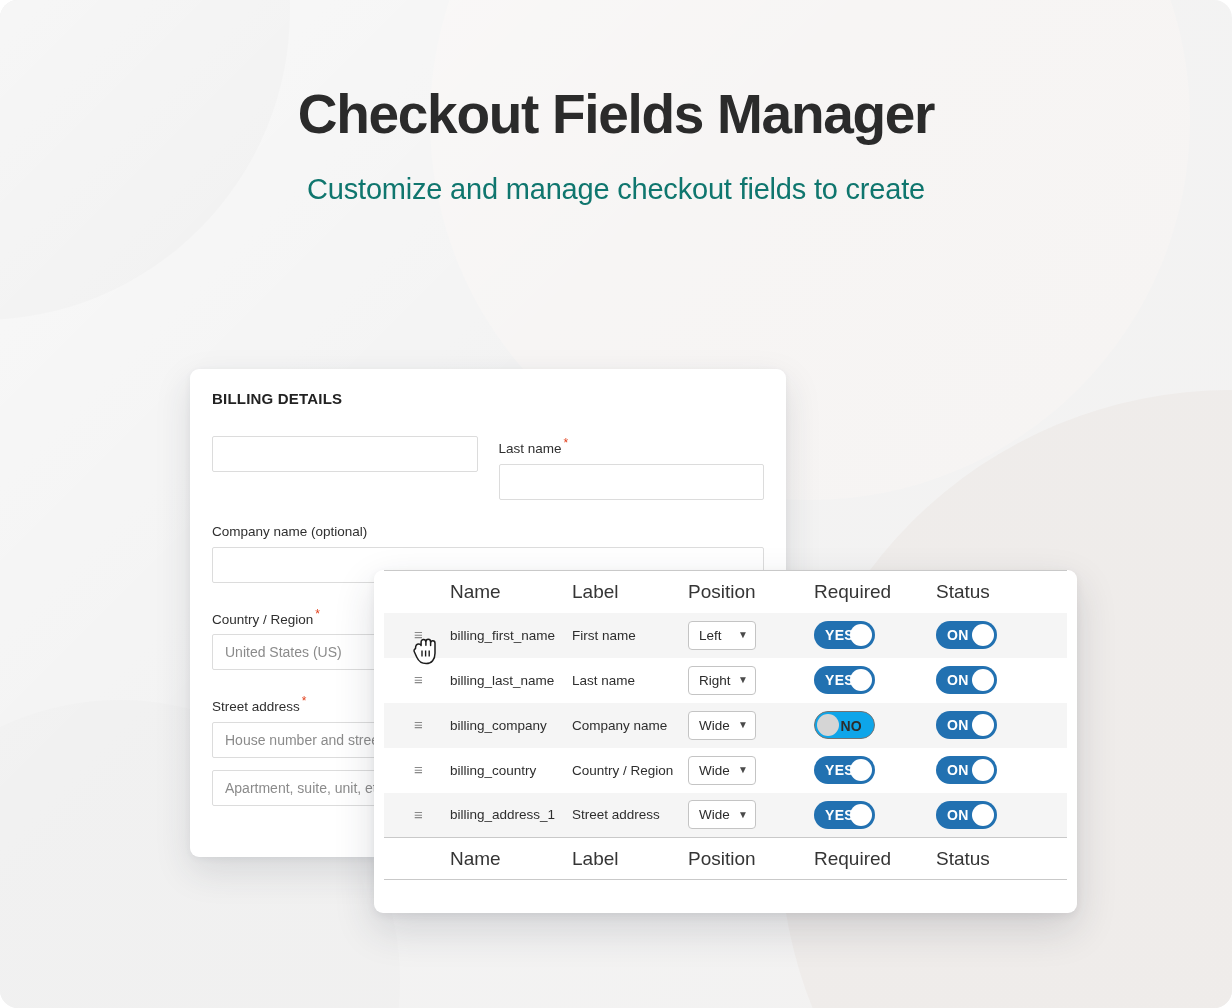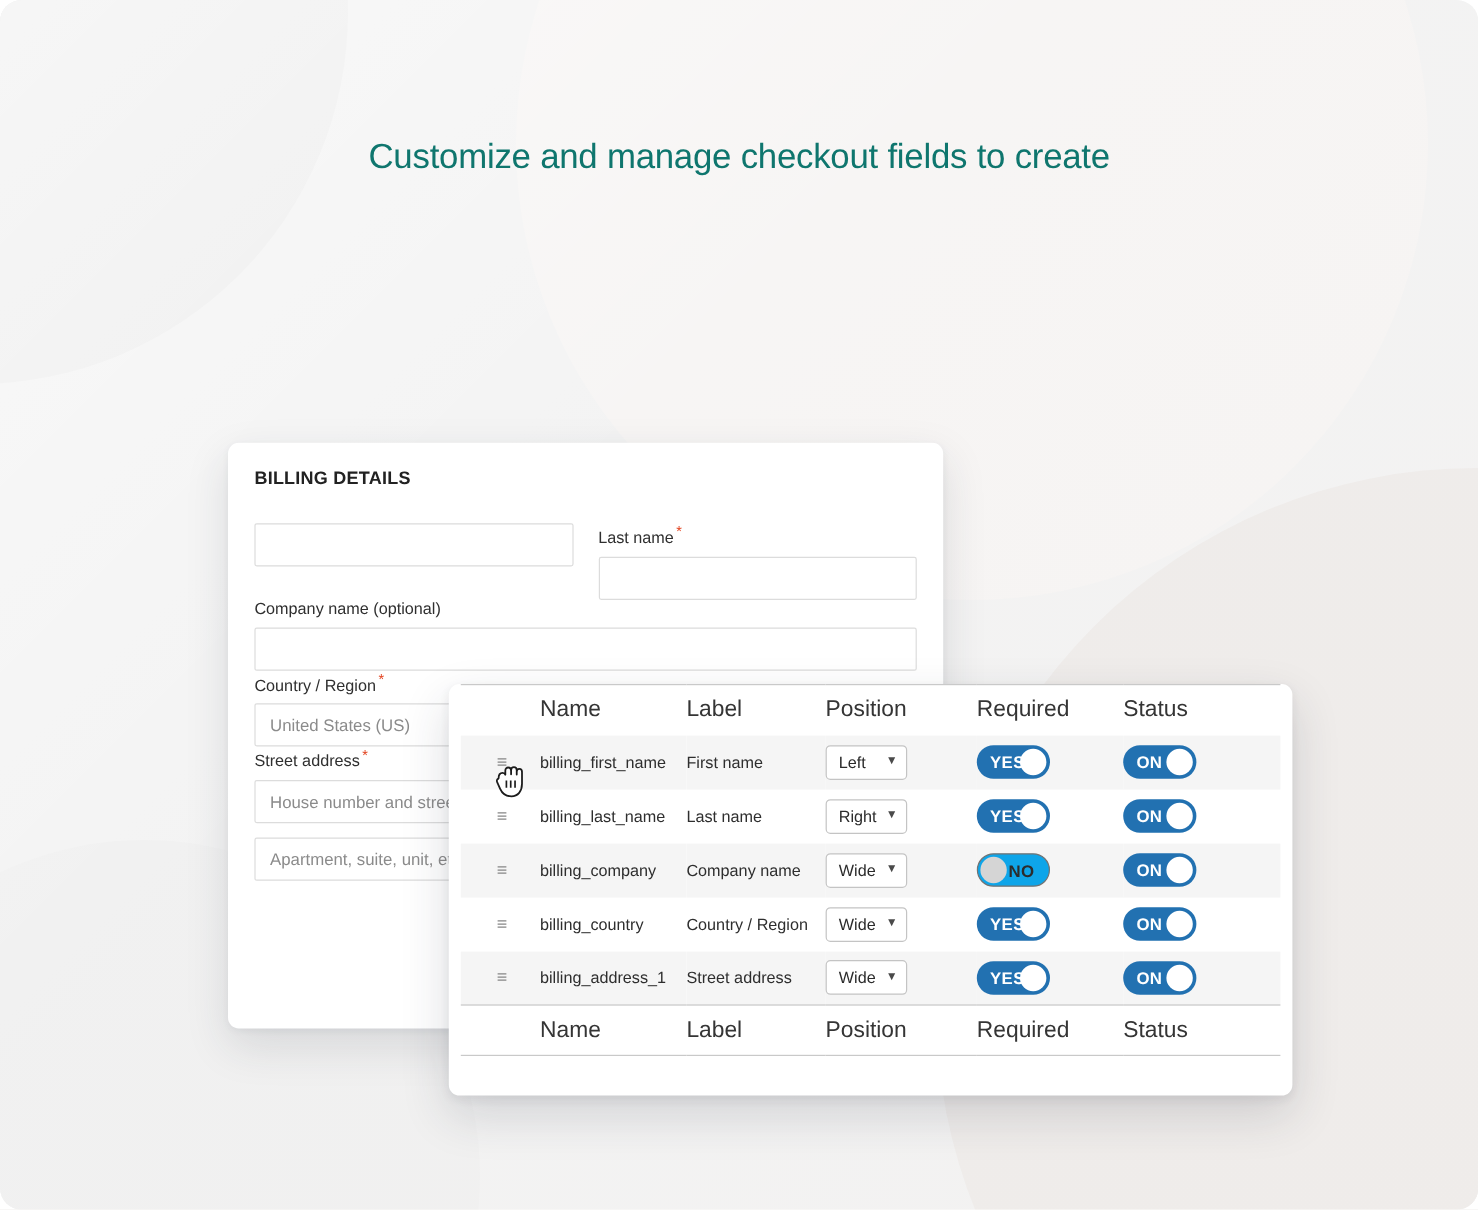--- a/index.html
+++ b/index.html
@@ -113,21 +113,21 @@
     background: #fff;
     display: flex;
     align-items: center;
     padding: 0 12px;
     font-size: 14px;
     color: #8b8b8b;
     width: 100%;
   }
   .row-2 { display: flex; gap: 21px; margin-top: 29px; }
   .row-2 > div { flex: 1; }
-  .blk { }
+  .blk { margin-top: 24px; }
 
   
   .fields-card {
     position: absolute;
     left: 374px; top: 570px;
     width: 703px; height: 343px;
     background: #ffffff;
     border-radius: 9px;
     box-shadow: 0 16px 40px rgba(40,45,60,0.16), 0 3px 8px rgba(40,45,60,0.07);
     z-index: 20;
@@ -256,20 +256,21 @@
 
   <div class="bg-layer">
     <div class="blob-soft"></div>
     <div class="blob-tl"></div>
     <div class="blob-right"></div>
     <div class="blob-bl"></div>
     <div class="wash"></div>
   </div>
 
   <div class="hero">
+    <div class="hero-title">Checkout Fields Manager</div>
     <div class="hero-sub">
       <div>Customize and manage checkout fields to create</div>
     </div>
   </div>
 
   <div class="billing-card">
     <div class="billing-heading">BILLING DETAILS</div>
 
     <div class="row-2">
       <div>

